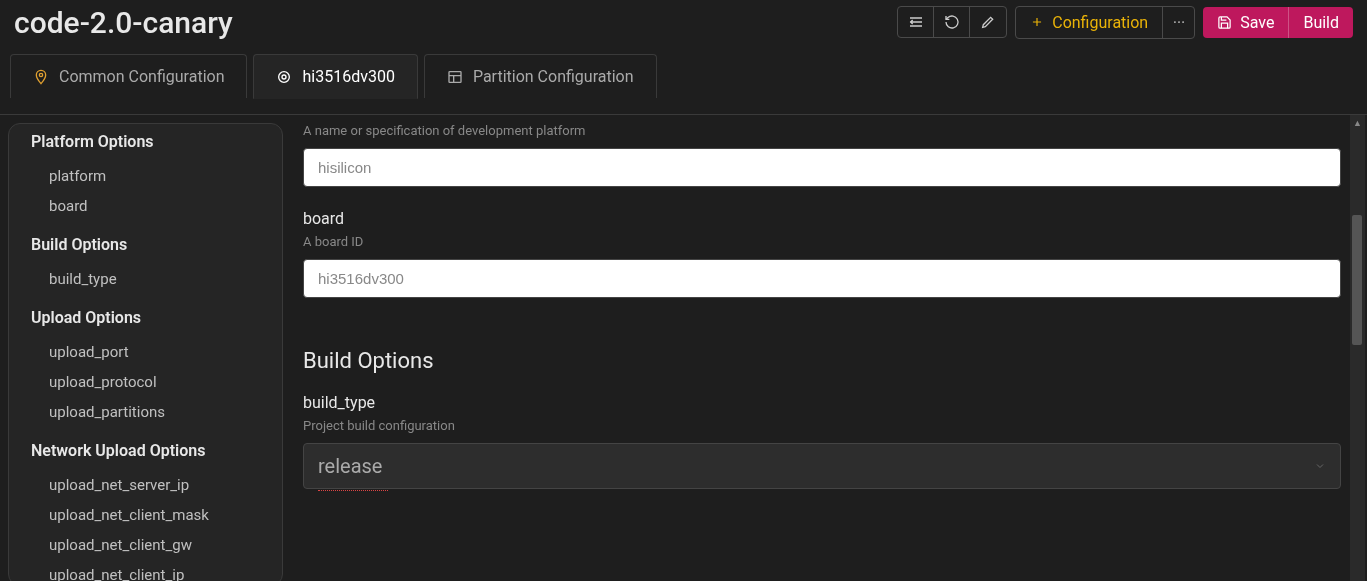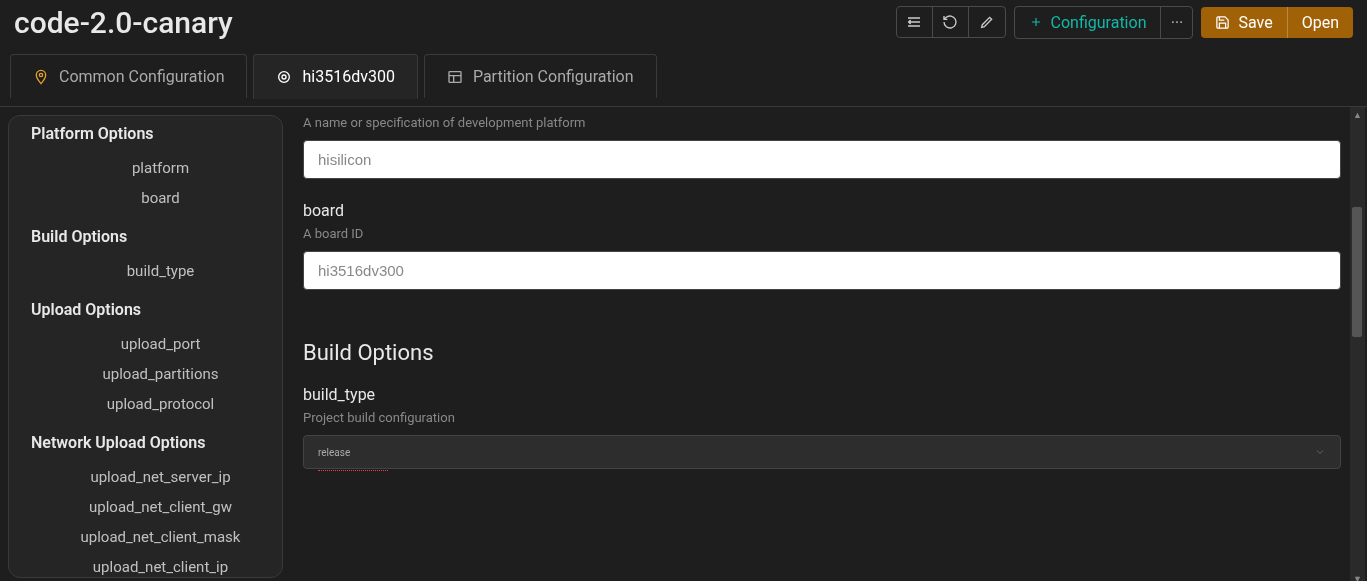--- a/index.html
+++ b/index.html
@@ -52,21 +52,21 @@
     
     .config-btn {
       display: flex;
       align-items: center;
       gap: 8px;
       padding: 6px 14px;
       border: 1px solid #4a4a4a;
       border-radius: 4px;
       cursor: pointer;
       font-size: 16px;
-      color: #14b8a6;
+      color: #eab308;
     }
     .config-btn svg { width: 14px; height: 14px; }
     .config-group {
       display: flex;
       border: 1px solid #4a4a4a;
       border-radius: 4px;
       overflow: hidden;
     }
     .config-group .config-btn { border: none; border-radius: 0; }
     .more-btn {
@@ -78,37 +78,37 @@
       border-left: 1px solid #4a4a4a;
       color: #cccccc;
     }
     
     .primary-group {
       display: flex;
       border-radius: 4px;
       overflow: hidden;
     }
     .primary-btn {
-      background: #a16207;
+      background: #be185d;
       color: #fff;
       padding: 6px 14px;
       display: flex;
       align-items: center;
       gap: 8px;
       cursor: pointer;
       font-size: 16px;
     }
     .primary-btn.open { border-left: 1px solid rgba(255,255,255,0.25); }
     .primary-btn svg { width: 15px; height: 15px; }
     
     
     .tabs {
       display: flex;
       gap: 6px;
-      padding: 10px 10px 8px 10px;
+      padding: 10px 10px 16px 10px;
       border-bottom: 1px solid #3a3a3a;
     }
     .tab {
       display: flex;
       align-items: center;
       gap: 10px;
       padding: 12px 22px;
       border: 1px solid #3a3a3a;
       border-bottom: none;
       border-radius: 4px 4px 0 0;
@@ -151,21 +151,20 @@
       margin-bottom: 10px;
       margin-top: 14px;
       cursor: pointer;
     }
     .group-title:first-child { margin-top: 0; }
     .sidebar-item {
       font-size: 15px;
       color: #c0c0c0;
       padding: 6px 0 6px 18px;
       cursor: pointer;
-      text-align: center;
     }
     
     
     .main {
       flex: 1;
       overflow-y: auto;
       padding-right: 6px;
     }
     .main-inner {
       padding: 0 12px;
@@ -198,21 +197,21 @@
       margin-bottom: 20px;
     }
     
     .select {
       width: 100%;
       background: #2d2d2d;
       border: 1px solid #444;
       border-radius: 4px;
       padding: 10px 14px;
       color: #aaa;
-      font-size: 10px;
+      font-size: 20px;
       display: flex;
       justify-content: space-between;
       align-items: center;
       position: relative;
     }
     .select::after {
       content: '';
       position: absolute;
       bottom: -3px;
       left: 14px;
@@ -295,21 +294,21 @@
     </div>
     <div class="primary-group">
       <div class="primary-btn">
         <svg viewBox="0 0 24 24" fill="none" stroke="currentColor" stroke-width="2">
             <path d="M19 21H5a2 2 0 0 1-2-2V5a2 2 0 0 1 2-2h11l5 5v11a2 2 0 0 1-2 2z"></path>
             <path d="M17 21v-8H7v8M7 3v5h8"></path>
           </svg>
         <span>Save</span>
       </div>
       <div class="primary-btn open">
-        <span>Open</span>
+        <span>Build</span>
       </div>
     </div>
   </div>
 </div>
 
 <div class="tabs">
   <div class="tab">
     <svg class="pin-icon" viewBox="0 0 24 24" fill="none" stroke="currentColor" stroke-width="2">
         <path d="M12 2C8 2 5 5 5 9c0 5 7 13 7 13s7-8 7-13c0-4-3-7-7-7z"></path>
         <circle cx="12" cy="9" r="2.5"></circle>
@@ -336,27 +335,27 @@
   <div class="sidebar">
     <div class="group-title">Platform Options</div>
     <div class="sidebar-item">platform</div>
     <div class="sidebar-item">board</div>
 
     <div class="group-title">Build Options</div>
     <div class="sidebar-item">build_type</div>
 
     <div class="group-title">Upload Options</div>
     <div class="sidebar-item">upload_port</div>
+    <div class="sidebar-item">upload_protocol</div>
     <div class="sidebar-item">upload_partitions</div>
-    <div class="sidebar-item">upload_protocol</div>
 
     <div class="group-title">Network Upload Options</div>
     <div class="sidebar-item">upload_net_server_ip</div>
+    <div class="sidebar-item">upload_net_client_mask</div>
     <div class="sidebar-item">upload_net_client_gw</div>
-    <div class="sidebar-item">upload_net_client_mask</div>
     <div class="sidebar-item">upload_net_client_ip</div>
   </div>
 
   <div class="main">
     <div class="main-inner">
       <div class="field-desc">A name or specification of development platform</div>
       <input class="input" value="hisilicon" style="">
       
       <div class="field-label">board</div>
       <div class="field-desc">A board ID</div>

